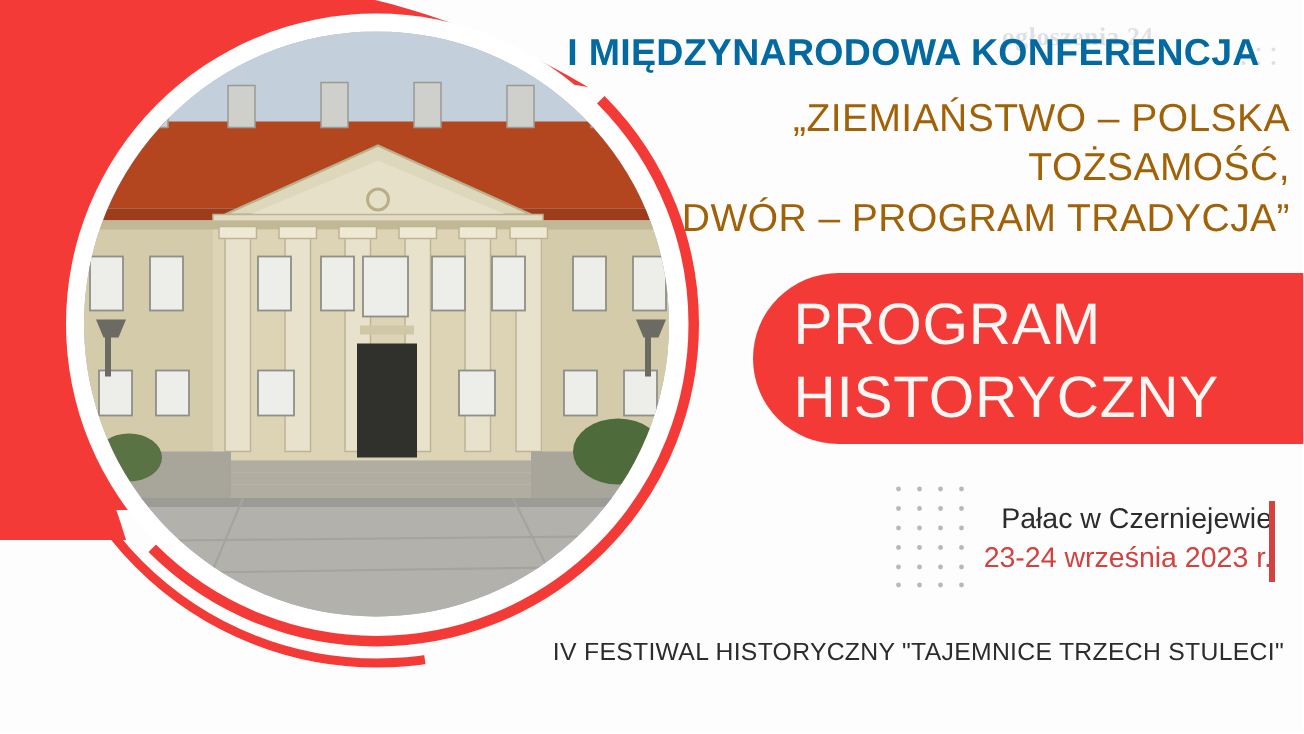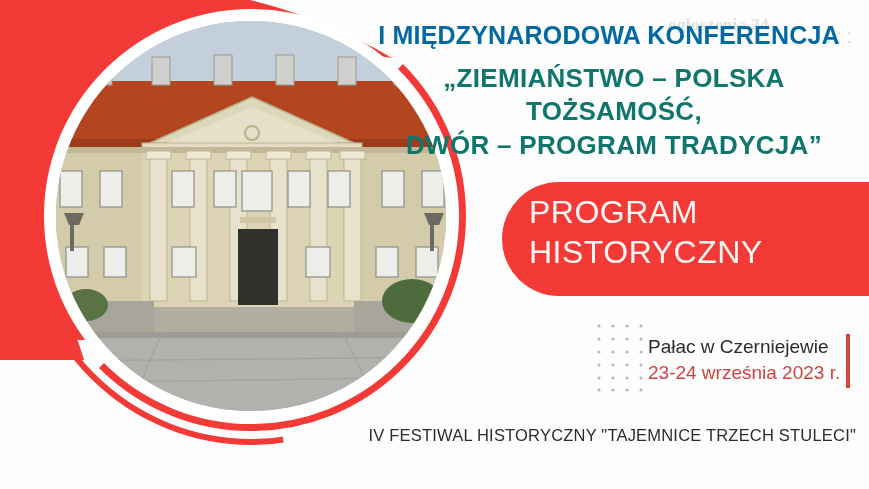--- a/index.html
+++ b/index.html
@@ -34,39 +34,39 @@
   .photo-svg{position:absolute;left:-14px;top:0;width:420px;height:392px;}
 
   
   .headline{
     position:absolute;left:360px;top:22px;width:498px;
     text-align:center;font-weight:bold;font-size:25px;letter-spacing:.2px;
     color:#0369a1;line-height:1.05;white-space:nowrap;
   }
   .subtitle{
     position:absolute;left:368px;top:62px;width:492px;
-    text-align:center;font-weight:bold;font-size:26px;letter-spacing:.3px;
-    color:#0f766e;line-height:1.28;
+    text-align:right;font-weight:normal;font-size:26px;letter-spacing:.3px;
+    color:#a16207;line-height:1.28;
   }
   .subtitle span{display:block;}
 
   
   .banner{
     position:absolute;left:502px;top:182px;width:380px;height:114px;
     background:#f43a37;border-top-left-radius:60px;border-bottom-left-radius:60px;
   }
   .banner-text{
     position:absolute;left:27px;top:10px;color:#fdf6f2;
-    font-size:32px;font-weight:normal;line-height:1.26;letter-spacing:.5px;
+    font-size:39px;font-weight:normal;line-height:1.26;letter-spacing:.5px;
   }
   .banner-text span{display:block;}
 
   
   .dots{position:absolute;left:595px;top:322px;width:52px;height:72px;}
-  .venue{position:absolute;left:648px;top:334px;width:200px;text-align:left;}
+  .venue{position:absolute;left:648px;top:334px;width:200px;text-align:right;}
   .venue .place{font-size:19px;color:#2c2c2c;line-height:1.38;white-space:nowrap;}
   .venue .date{font-size:19px;color:#d2423e;line-height:1.38;white-space:nowrap;}
   .venue-bar{position:absolute;left:846px;top:334px;width:4px;height:54px;background:#d2423e;}
 
   
   .footer{
     position:absolute;left:356px;top:426px;width:500px;text-align:right;
     font-size:16.5px;color:#2c2c2c;letter-spacing:.2px;white-space:nowrap;
   }
 

